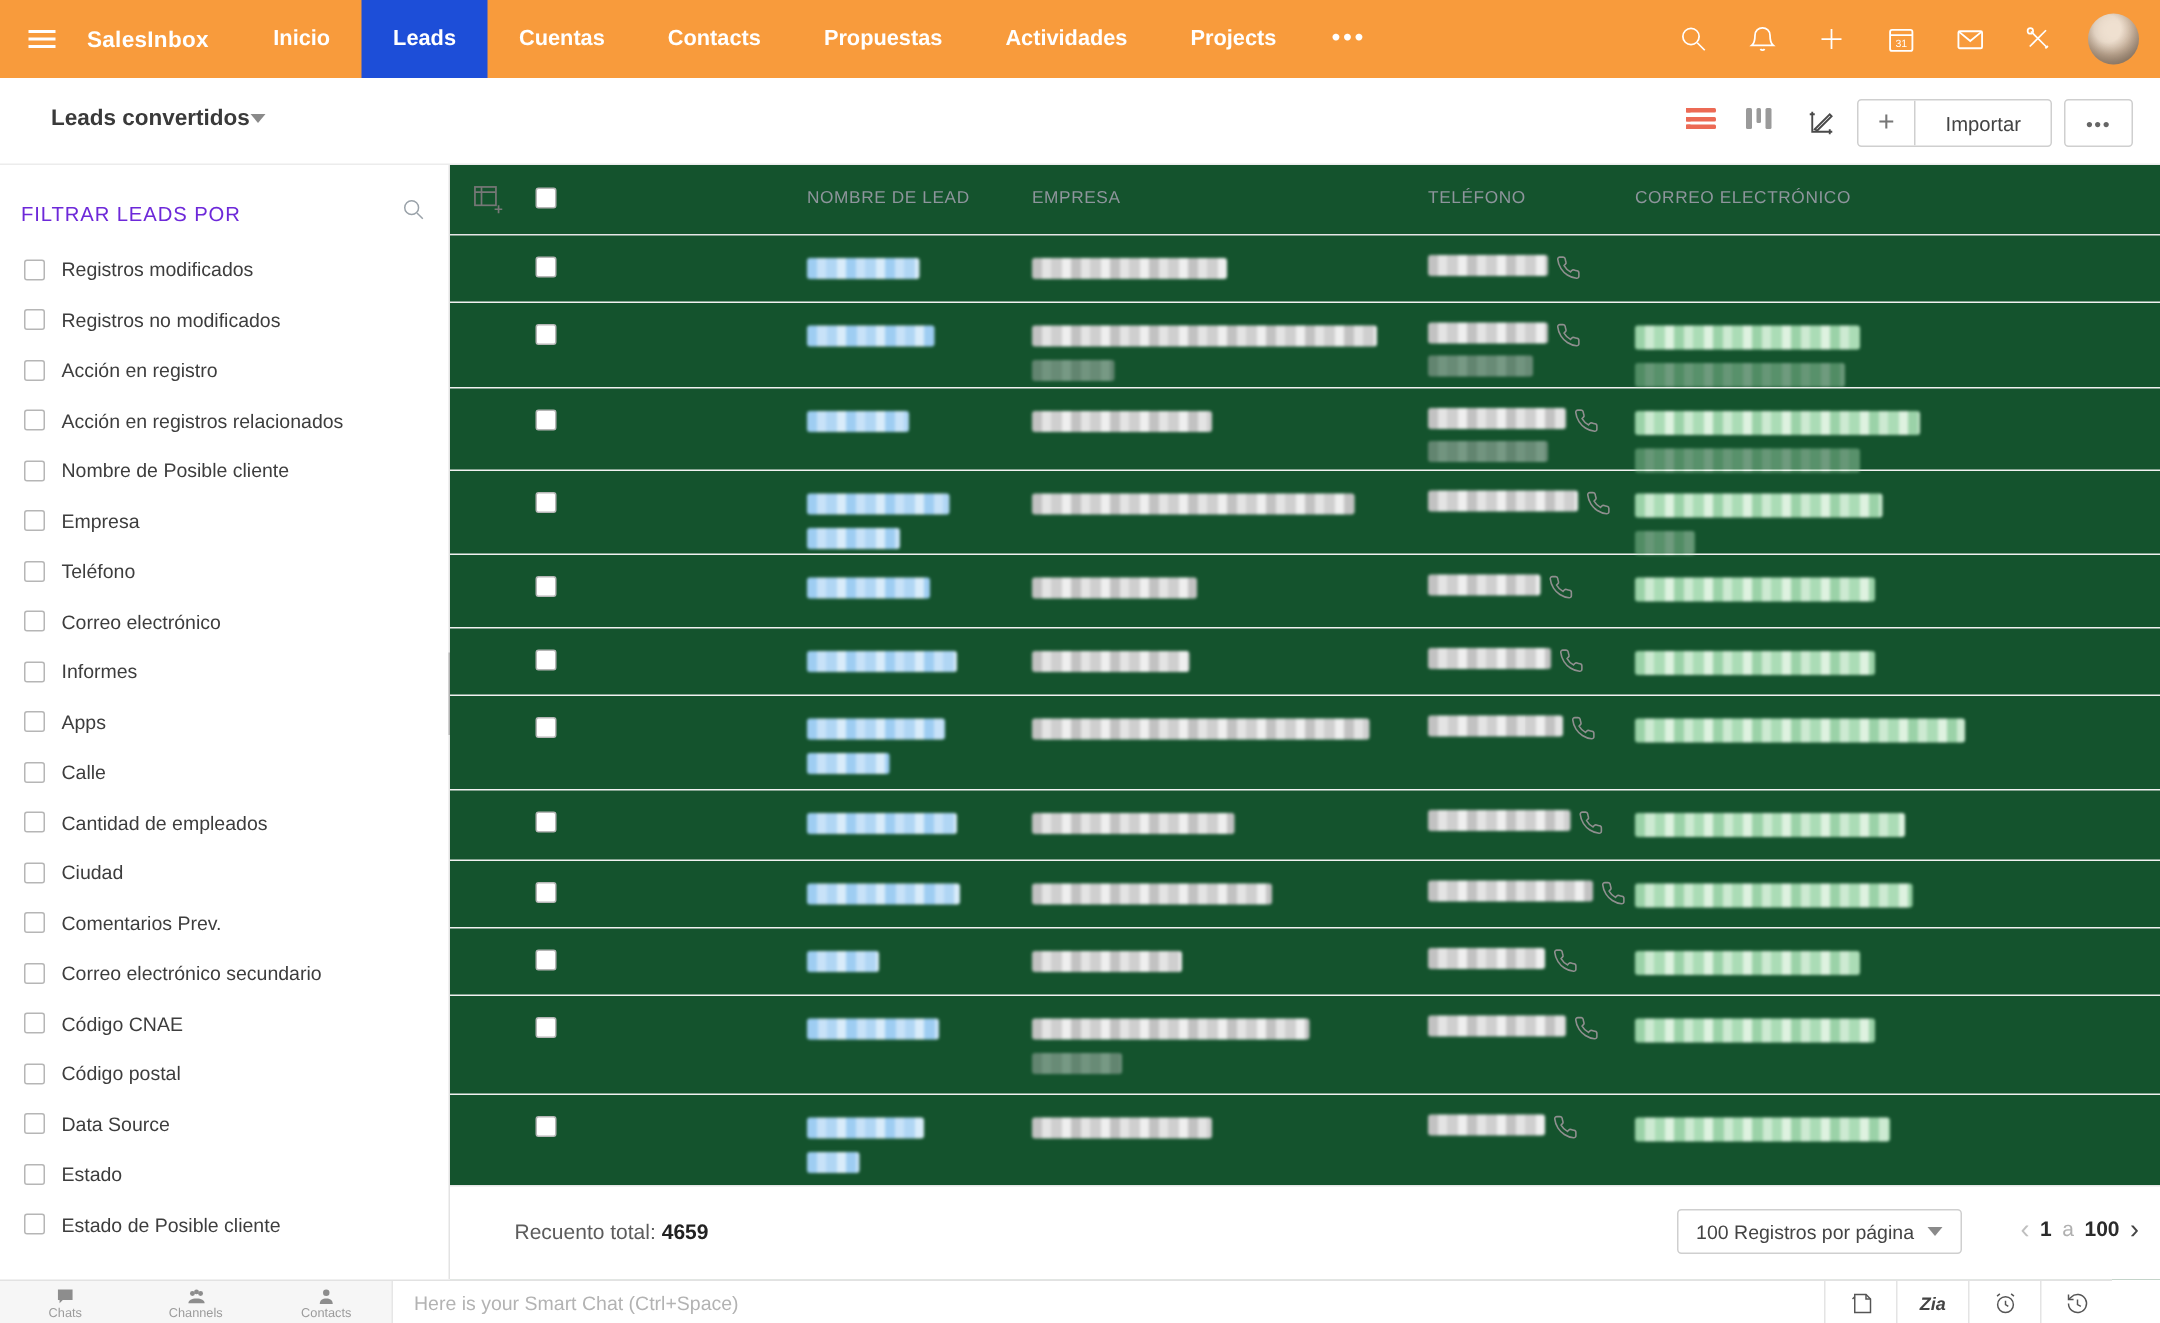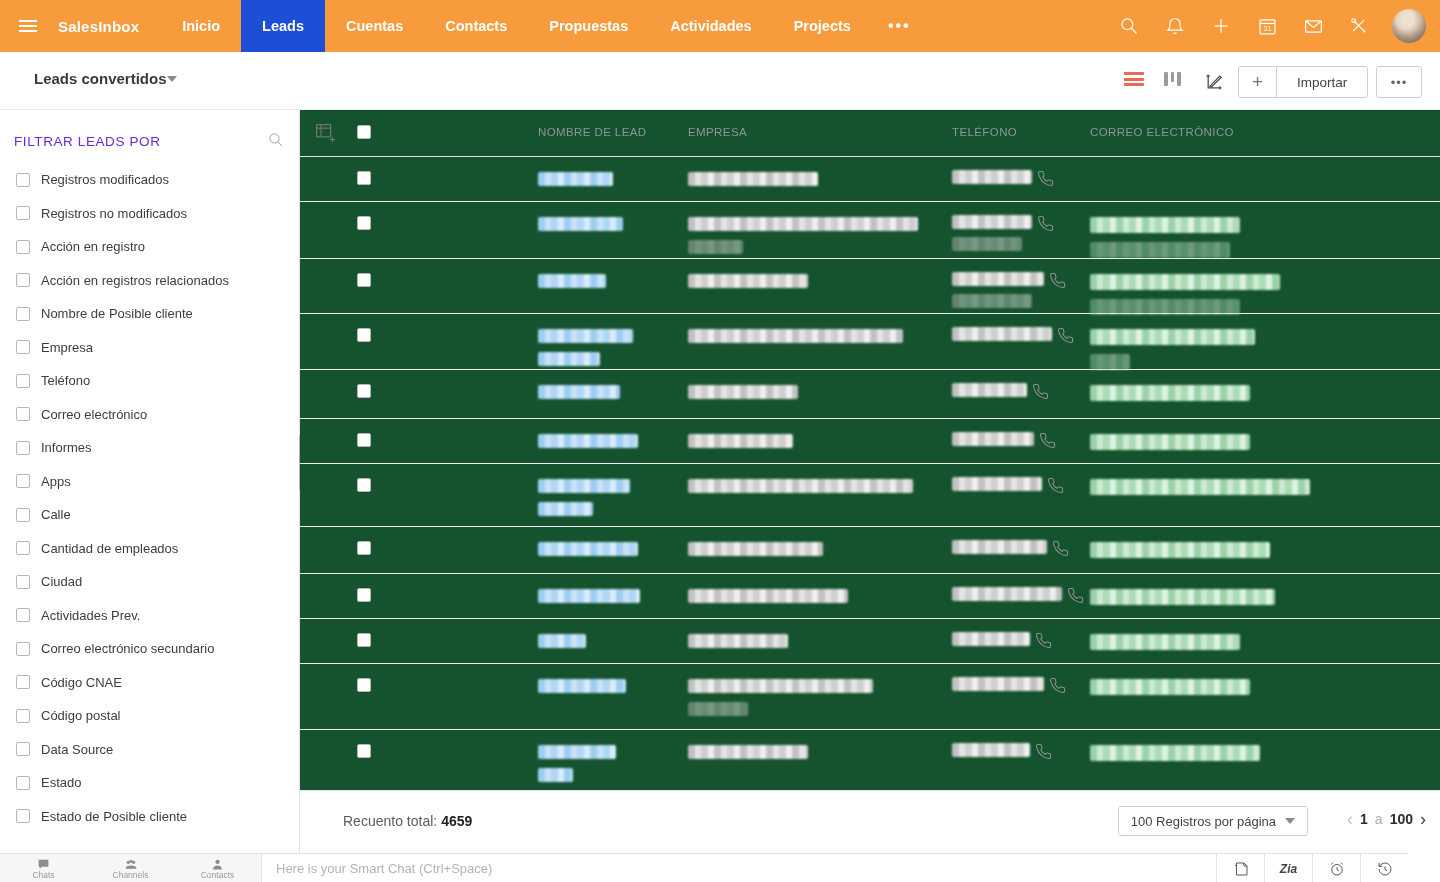--- a/index.html
+++ b/index.html
@@ -262,21 +262,21 @@
       <div class="filter-item">
         <span class="cb"></span>
         <span>Cantidad de empleados</span>
       </div>
       <div class="filter-item">
         <span class="cb"></span>
         <span>Ciudad</span>
       </div>
       <div class="filter-item">
         <span class="cb"></span>
-        <span>Actividades Prev.</span>
+        <span>Comentarios Prev.</span>
       </div>
       <div class="filter-item">
         <span class="cb"></span>
         <span>Correo electrónico secundario</span>
       </div>
       <div class="filter-item">
         <span class="cb"></span>
         <span>Código CNAE</span>
       </div>
       <div class="filter-item">

